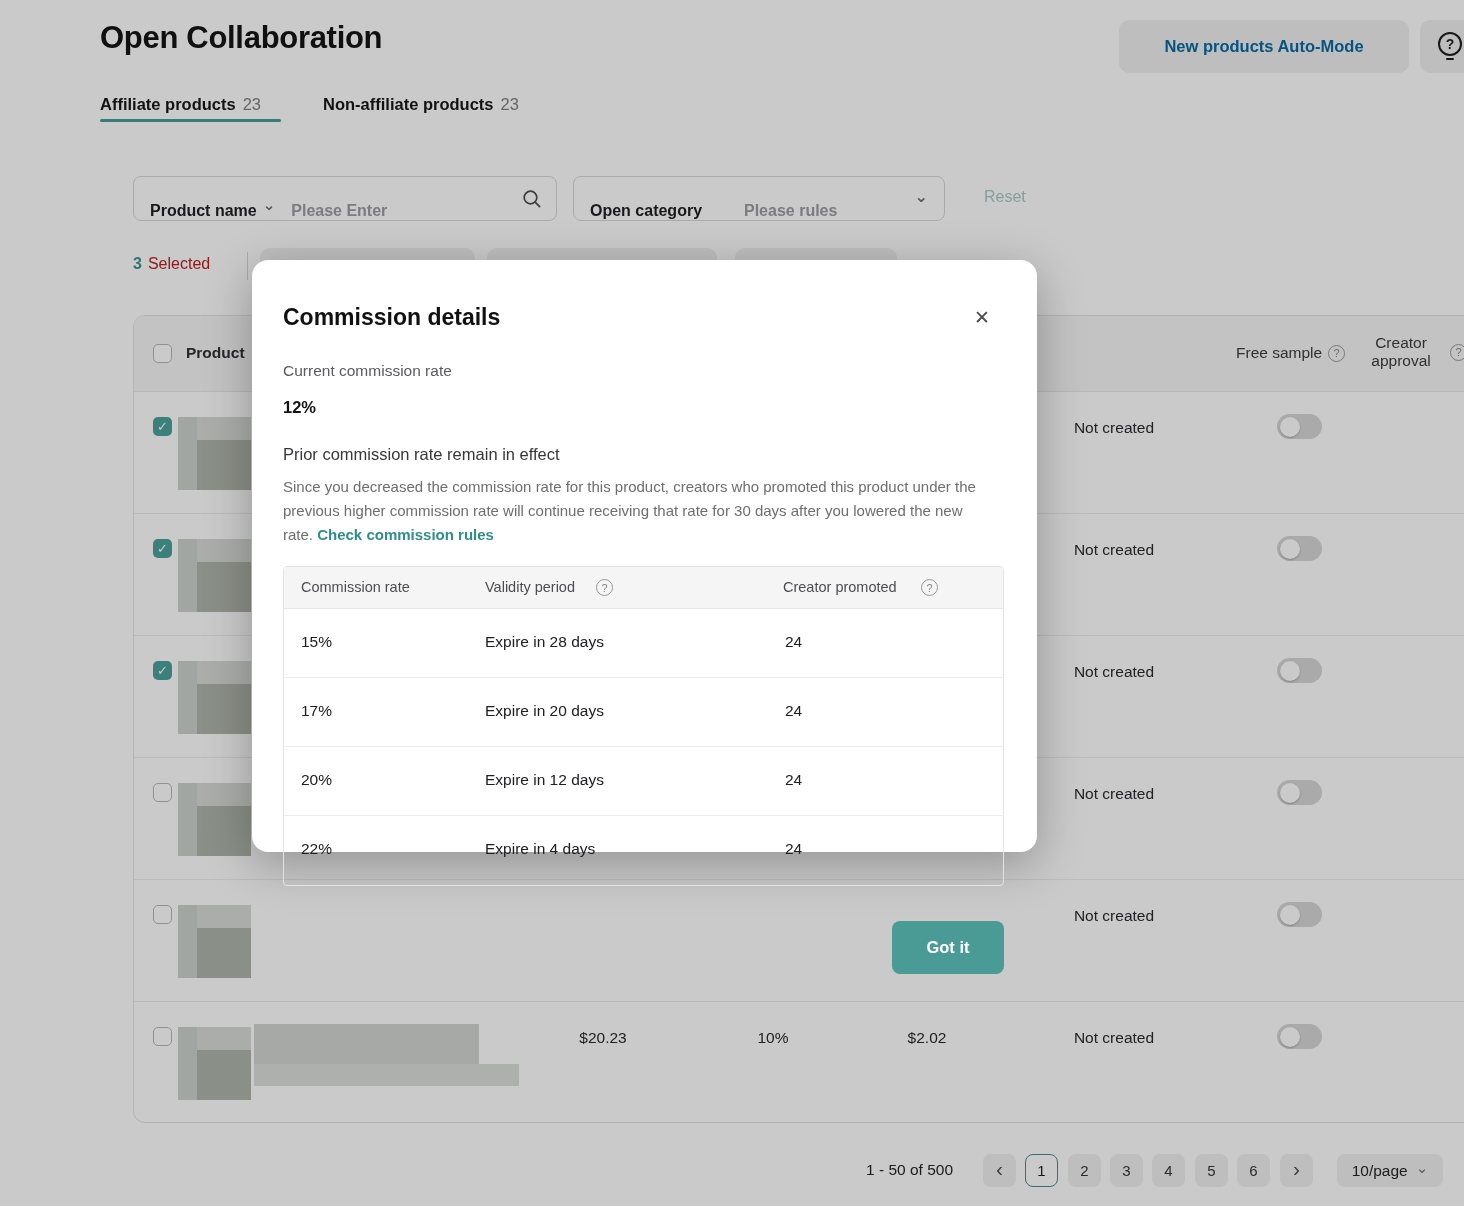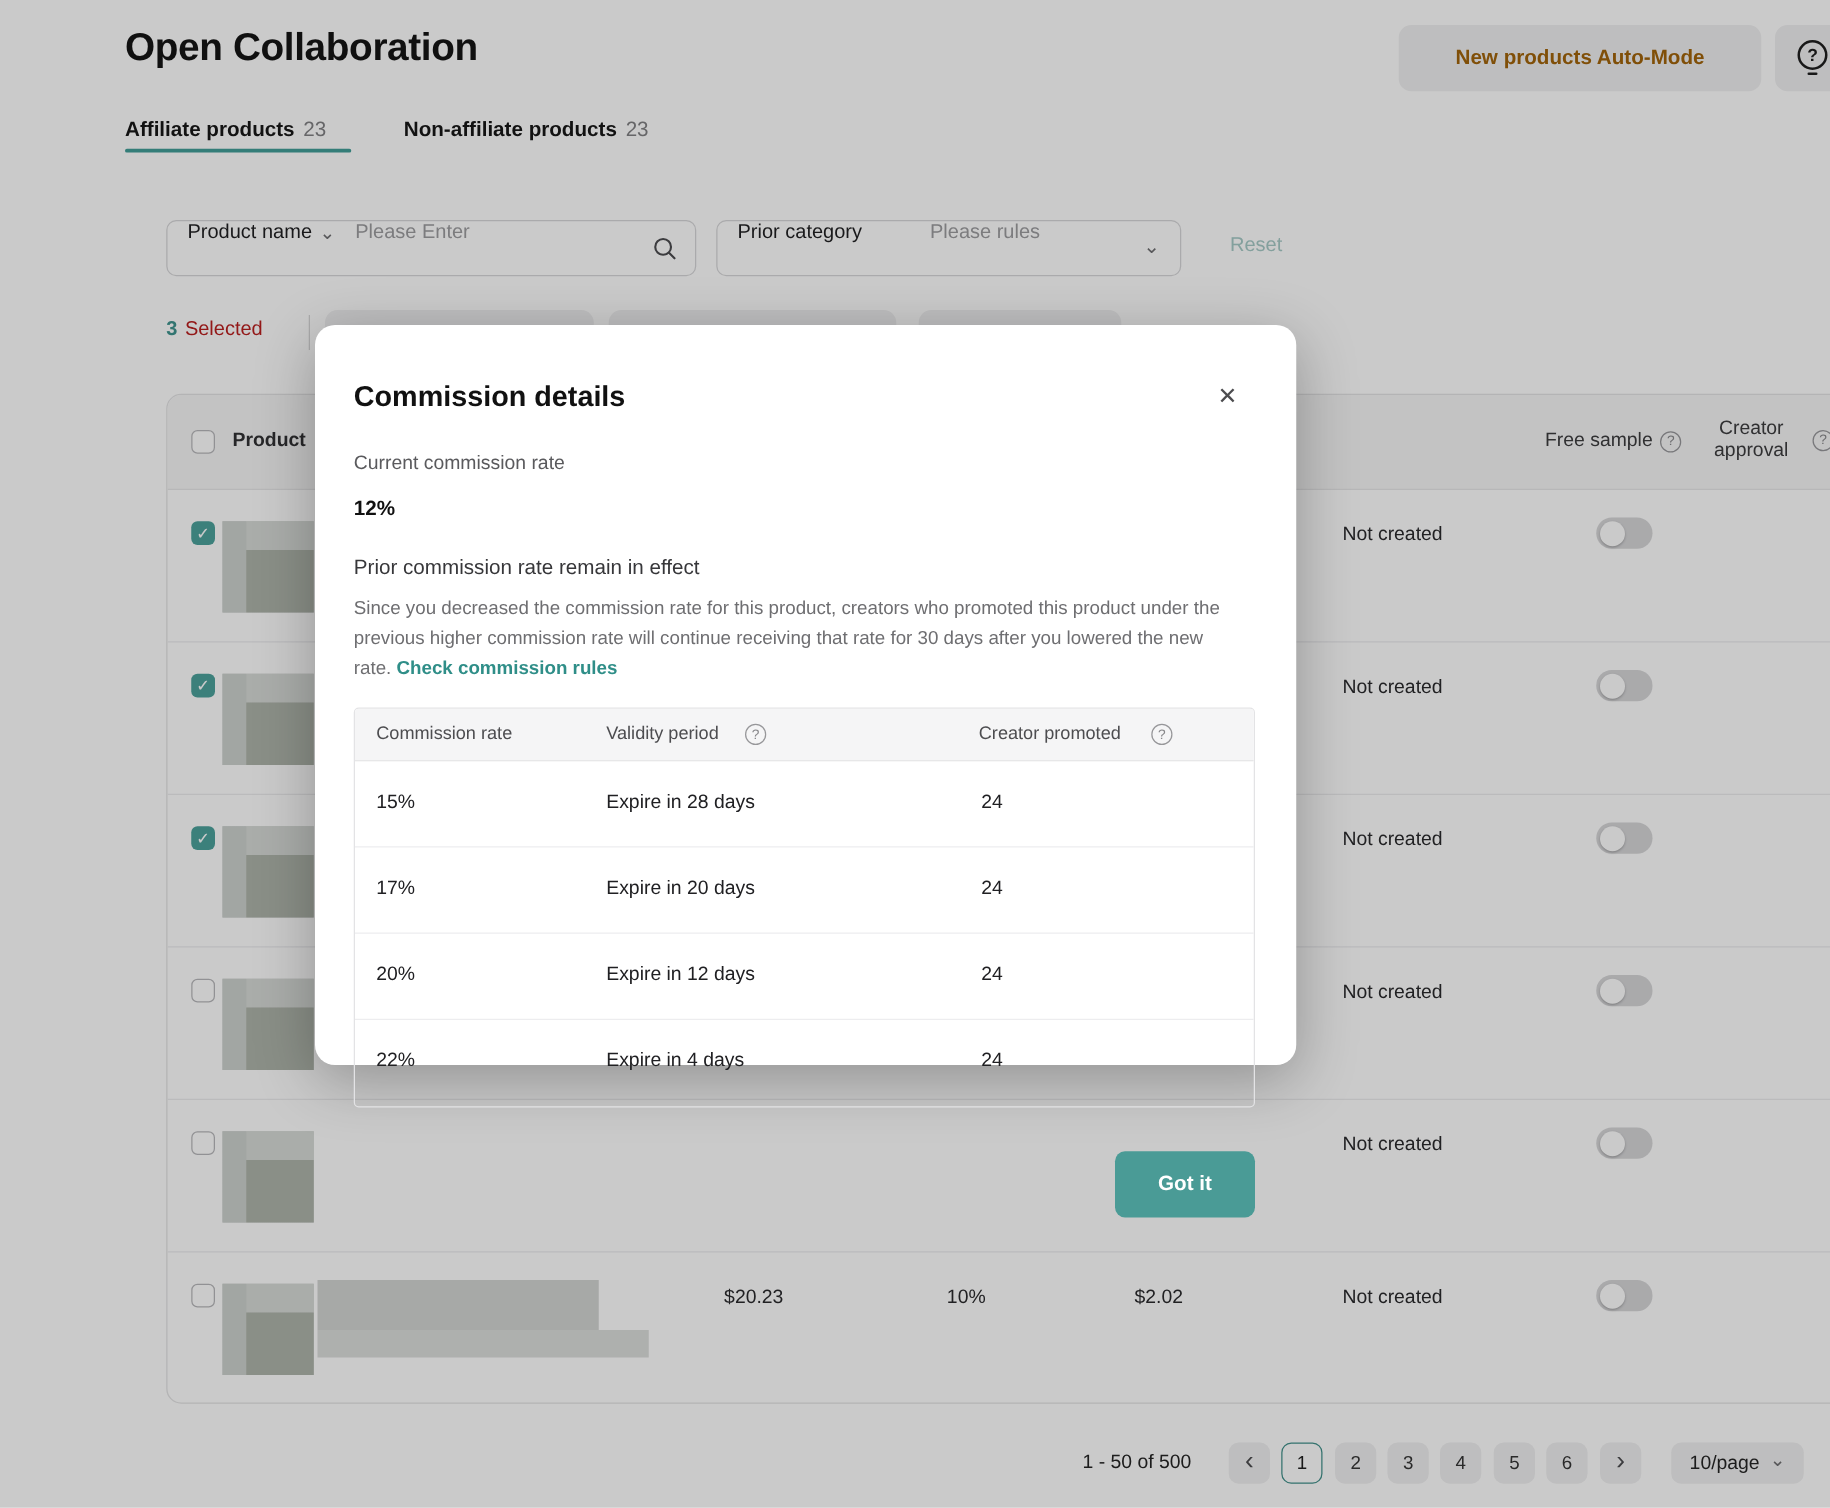--- a/index.html
+++ b/index.html
@@ -9,38 +9,38 @@
     overflow: hidden;
     background: #ffffff;
     font-family: "Liberation Sans", "DejaVu Sans", sans-serif;
     color: #161616;
   }
   .abs { position: absolute; }
 
   
   .page-title { left:100px; top:20px; font-size:31px; font-weight:700; letter-spacing:-0.3px; color:#111; }
   .gbtn { background:#f0f0f1; border-radius:10px; display:flex; align-items:center; justify-content:center; cursor:pointer; }
-  .automode { left:1119px; top:20px; width:290px; height:53px; font-size:16.5px; font-weight:700; color:#a16207; }
+  .automode { left:1119px; top:20px; width:290px; height:53px; font-size:16.5px; font-weight:700; color:#0369a1; }
   .helpbtn { left:1420px; top:20px; width:62px; height:53px; justify-content:flex-start; padding-left:18px; }
   .bulb { position:relative; width:26px; height:30px; display:inline-block; }
   .bulb .circle { position:absolute; left:0; top:0; width:24px; height:24px; border:2px solid #1c1c1c; border-radius:50%;
     display:flex; align-items:center; justify-content:center; font-size:14px; font-weight:700; color:#1c1c1c; }
   .bulb .base { position:absolute; left:8px; top:26px; width:8px; height:2.5px; background:#1c1c1c; border-radius:2px; }
 
   
   .tab { top:88px; height:33px; display:flex; align-items:center; gap:7px; font-size:16.5px; cursor:pointer; }
   .tab .lbl { font-weight:700; color:#141414; }
   .tab .cnt { font-weight:400; color:#7f7f82; }
   .tab1 { left:100px; }
   .tab2 { left:323px; }
   .tab-underline { left:100px; top:119px; width:181px; height:3px; background:#3f9d97; border-radius:2px; }
 
   
   .filterbox { top:176px; height:45px; border:1px solid #d7d7d9; border-radius:8px; background:#fff;
-    display:flex; align-items:flex-start; font-size:16px; }
+    display:flex; align-items:flex-end; font-size:16px;font-weight:bold; }
   .fb1 { left:133px; width:424px; }
   .fb2 { left:573px; width:372px; }
   .flabel { color:#1d1d1f; padding-left:16px; }
   .chev { color:#6d6d70; font-size:15px; margin:0 0 6px 6px; }
   .placeholder { color:#9b9b9e; }
   .fb1 .placeholder { margin-left:16px; }
   .fb2 .placeholder { position:absolute; left:170px; }
   .fb2 .chev2 { position:absolute; right:16px; color:#6d6d70; font-size:16px; top:10px; }
   .searchwrap { position:absolute; right:14px; top:12px; }
   .resetlink { left:984px; top:188px; font-size:16px; color:#a5c9c6; font-weight:500; cursor:pointer; }
@@ -150,21 +150,21 @@
   <span class="chev">⌄</span>
   <span class="placeholder">Please Enter</span>
   <span class="searchwrap">
     <svg width="20" height="20" viewBox="0 0 20 20">
       <circle cx="8.5" cy="8.5" r="6.3" fill="none" stroke="#4a4a4d" stroke-width="1.7"></circle>
       <line x1="13.4" y1="13.4" x2="17.6" y2="17.6" stroke="#4a4a4d" stroke-width="1.7" stroke-linecap="round"></line>
     </svg>
   </span>
 </div>
 <div class="abs filterbox fb2">
-  <span class="flabel">Prior category</span>
+  <span class="flabel">Open category</span>
   <span class="placeholder">Please rules</span>
   <span class="chev2">⌄</span>
 </div>
 <div class="abs resetlink">Reset</div>
 
 <div class="abs selrow">
   <span class="selcount">3</span>
   <span class="sellabel">Selected</span>
 </div>
 <div class="abs seldivider"></div>

